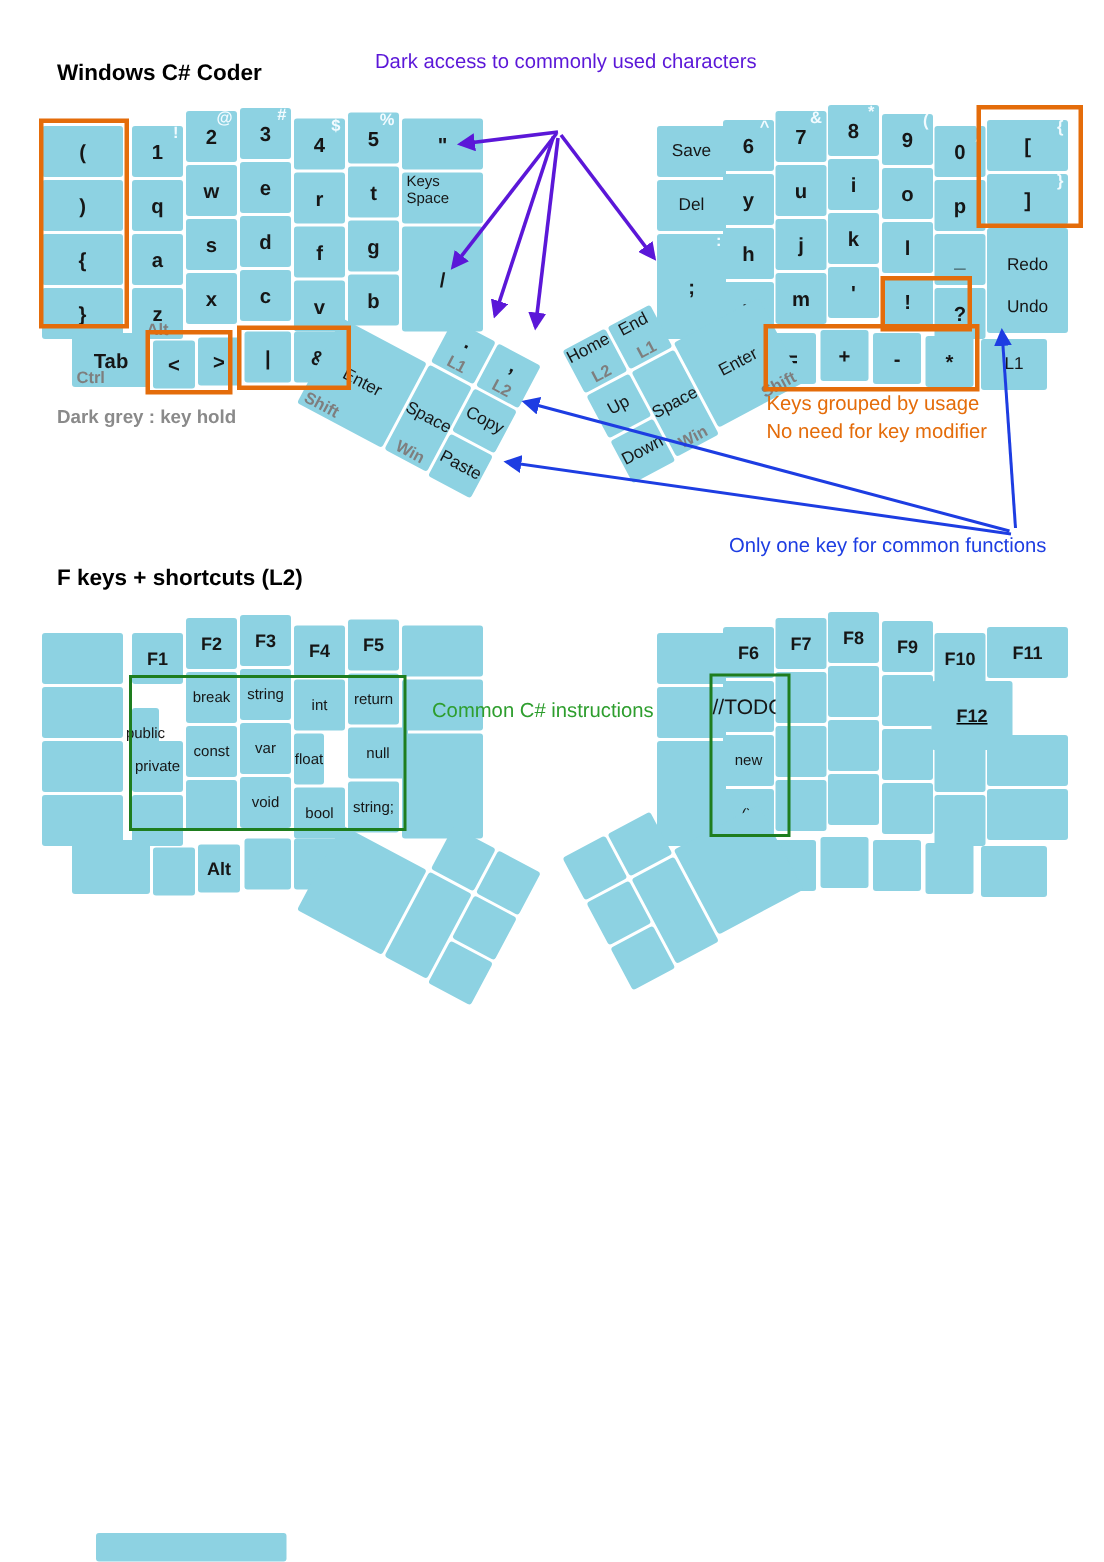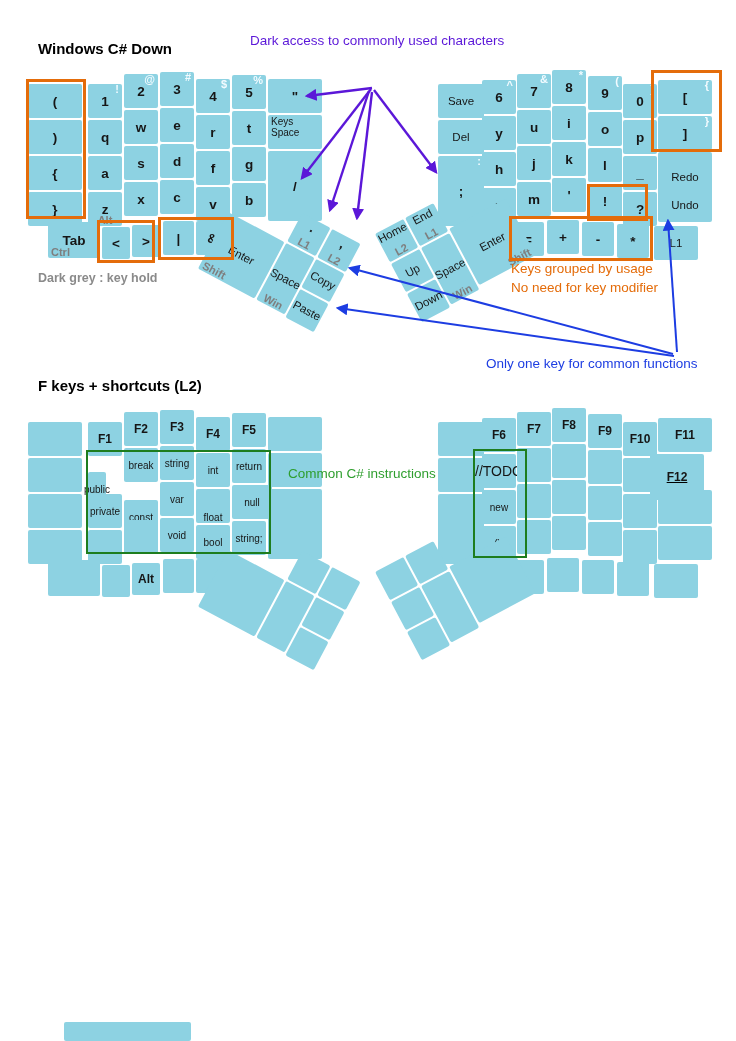--- a/index.html
+++ b/index.html
@@ -33,21 +33,21 @@
   .ann.orange{color:var(--orange,#e46c0a);}
   .ann.green{color:var(--greentext,#2e9e2e);}
   .t-main{position:absolute;font-weight:700;font-size:15px;color:#000;white-space:nowrap;}
   .note{position:absolute;font-weight:700;font-size:12.5px;color:#8a8a8a;white-space:nowrap;}
   #arrows{position:absolute;left:0;top:0;pointer-events:none;}
   .bottombar{position:absolute;background:var(--key,#8dd2e2);border-radius:2px;}
 </style>
 </head>
 <body>
 
-<div class="t-main" style="left:38px;top:40px;">Windows C# Down</div>
+<div class="t-main" style="left:38px;top:40px;">Windows C# Coder</div>
 <div class="t-main" style="left:38px;top:377px;">F keys + shortcuts (L2)</div>
 <div class="note" style="left:38px;top:271px;">Dark grey : key hold</div>
 
 <div id="keyboard-root">
     <div class="grp" style="left: 0px; top: 0px;">
       <div class="key" style="left: 28px; top: 84px; width: 54px; height: 34px;">
         <span class="main">(</span>
       </div>
       <div class="key" style="left: 28px; top: 120px; width: 54px; height: 34px;">
         <span class="main">)</span>
@@ -328,21 +328,21 @@
       </div>
       <div class="key" style="left: 88px; top: 530px; width: 34px; height: 34px;">
         <span class="main"></span>
       </div>
       <div class="key fk" style="left: 124px; top: 412px; width: 34px; height: 34px;">
         <span class="main">F2</span>
       </div>
       <div class="key xs" style="left: 124px; top: 448px; width: 34px; height: 34px;">
         <span class="main">break</span>
       </div>
-      <div class="key xs" style="left: 124px; top: 500px; width: 34px; height: 34px; text-align: right;">
+      <div class="key xs" style="left: 124px; top: 484px; width: 34px; height: 34px; text-align: right;">
         <span class="main">const</span>
       </div>
       <div class="key" style="left: 124px; top: 520px; width: 34px; height: 34px;">
         <span class="main"></span>
       </div>
       <div class="key fk" style="left: 160px; top: 410px; width: 34px; height: 34px;">
         <span class="main">F3</span>
       </div>
       <div class="key xs" style="left: 160px; top: 446px; width: 34px; height: 34px;">
         <span class="main">string</span>
@@ -352,21 +352,21 @@
       </div>
       <div class="key xs" style="left: 160px; top: 518px; width: 34px; height: 34px;">
         <span class="main">void</span>
       </div>
       <div class="key fk" style="left: 196px; top: 417px; width: 34px; height: 34px;">
         <span class="main">F4</span>
       </div>
       <div class="key xs" style="left: 196px; top: 453px; width: 34px; height: 34px;">
         <span class="main">int</span>
       </div>
-      <div class="key xs" style="left: 196px; top: 489px; width: 34px; height: 34px; align-items: flex-end;">
+      <div class="key xs" style="left: 196px; top: 489px; width: 20px; height: 34px;">
         <span class="main">float</span>
       </div>
       <div class="key xs" style="left: 196px; top: 525px; width: 34px; height: 34px;">
         <span class="main">bool</span>
       </div>
       <div class="key fk" style="left: 232px; top: 413px; width: 34px; height: 34px;">
         <span class="main">F5</span>
       </div>
       <div class="key xs" style="left: 232px; top: 449px; width: 34px; height: 34px;">
         <span class="main">return</span>
@@ -468,21 +468,21 @@
       </div>
       <div class="key" style="left: 623px; top: 494px; width: 34px; height: 34px;">
         <span class="main"></span>
       </div>
       <div class="key" style="left: 623px; top: 530px; width: 34px; height: 34px;">
         <span class="main"></span>
       </div>
       <div class="key fk" style="left: 658px; top: 418px; width: 54px; height: 34px;">
         <span class="main">F11</span>
       </div>
-      <div class="key fk" style="left: 650px; top: 454px; width: 54px; height: 46px; text-decoration: underline;">
+      <div class="key fk" style="left: 621px; top: 454px; width: 54px; height: 46px; text-decoration: underline;">
         <span class="main">F12</span>
       </div>
       <div class="key" style="left: 658px; top: 490px; width: 54px; height: 34px;">
         <span class="main"></span>
       </div>
       <div class="key" style="left: 658px; top: 526px; width: 54px; height: 34px;">
         <span class="main"></span>
       </div>
       <div class="key" style="left: 512px; top: 560px; width: 32px; height: 34px;">
         <span class="main"></span>

